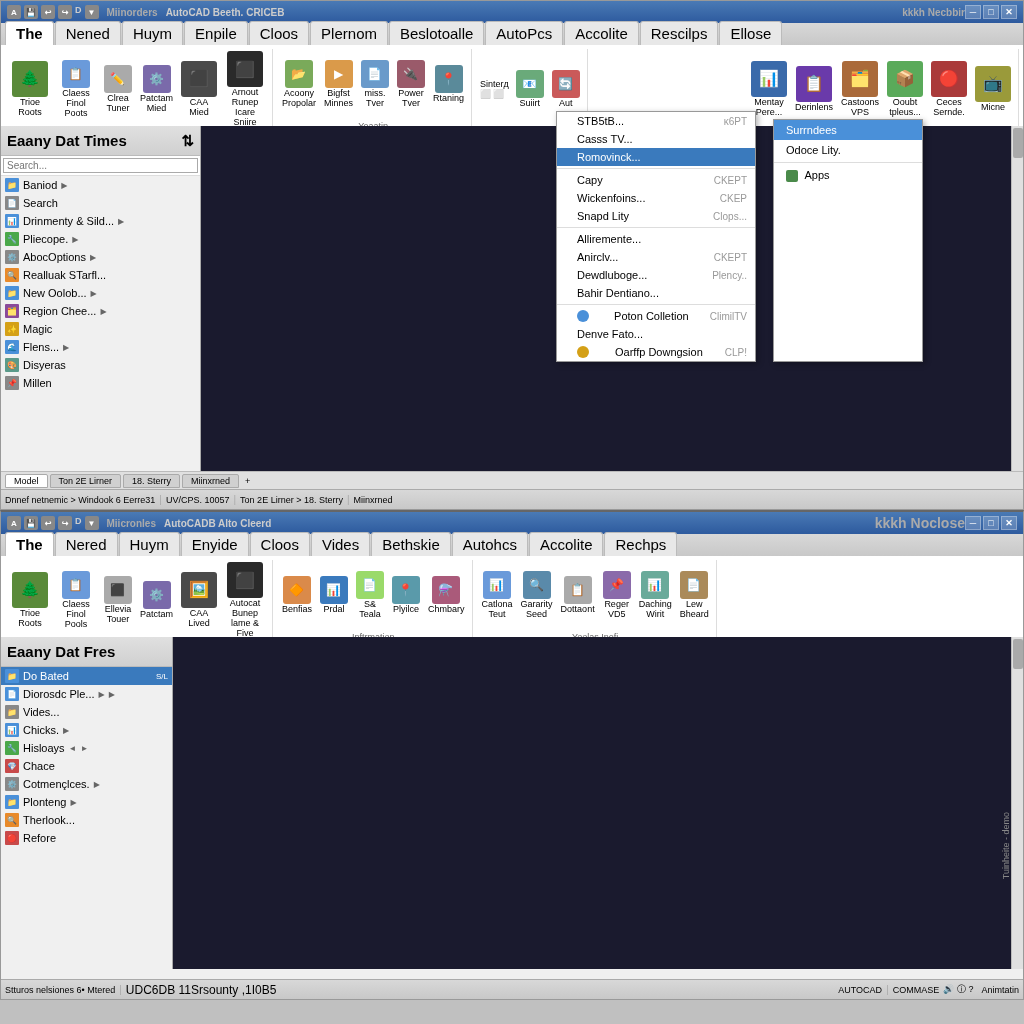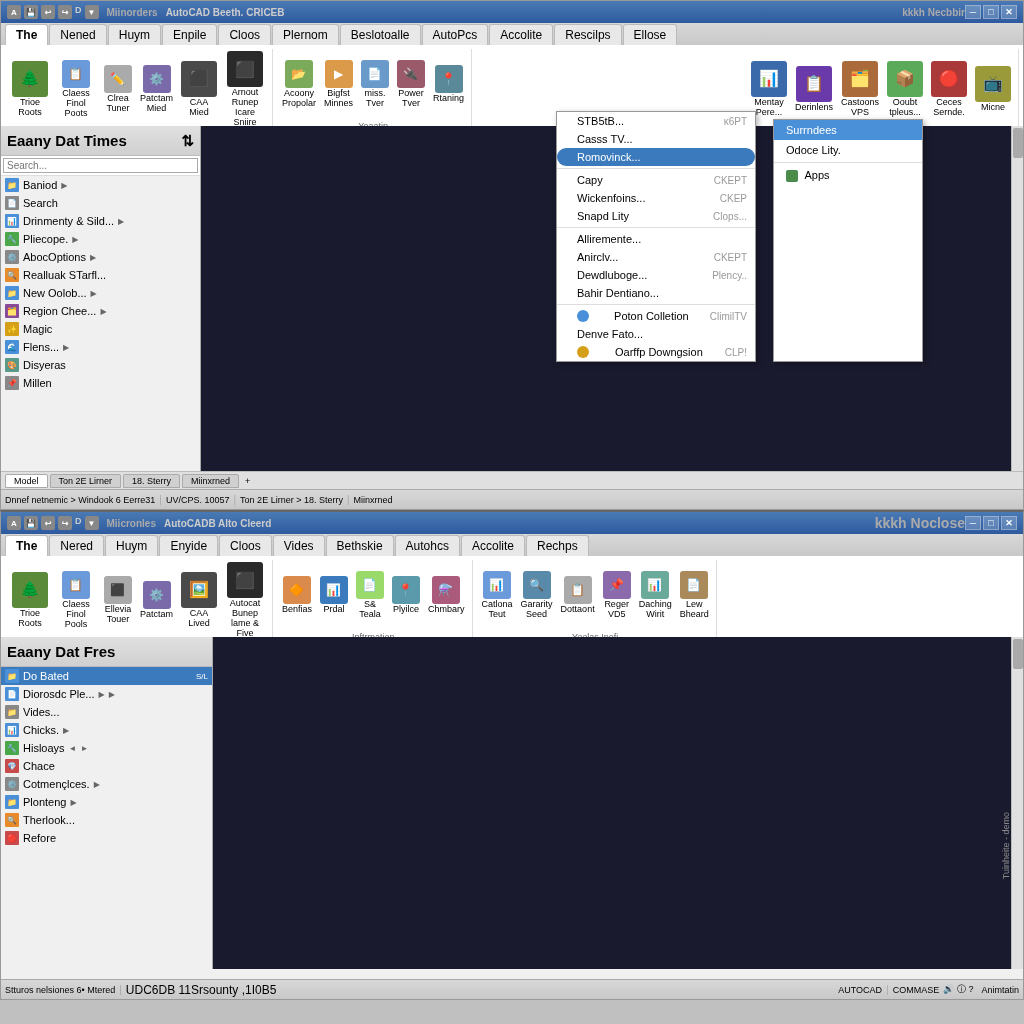--- a/index.html
+++ b/index.html
@@ -39,21 +39,21 @@
     .ribbon-tabs {
       height: 22px;
       background: linear-gradient(to bottom, #d8d8d8, #c8c8c8);
       display: flex;
       align-items: flex-end;
       padding: 0 4px;
       gap: 1px;
     }
     .ribbon-tab {
       padding: 3px 10px;
-      font-size: 12px;
+      font-size: 15px;
       cursor: pointer;
       background: #e8e8e8;
       border: 1px solid #bbb;
       border-bottom: none;
       border-radius: 3px 3px 0 0;
     }
     .ribbon-tab.active { background: white; font-weight: bold; }
 
     
     .ribbon-content {
@@ -199,21 +199,21 @@
       font-size: 11px;
     }
     .dropdown-item {
       padding: 3px 8px 3px 20px;
       cursor: pointer;
       display: flex;
       align-items: center;
       justify-content: space-between;
       gap: 8px;
     }
-    .dropdown-item:hover, .dropdown-item.highlighted { background: #3a7abd; color: white; border-radius: 9px; }
+    .dropdown-item:hover, .dropdown-item.highlighted { background: #3a7abd; color: white; }
     .dropdown-item .shortcut { color: #999; font-size: 10px; }
     .dropdown-separator { height: 1px; background: #ddd; margin: 2px 0; }
 
     
     .sub-dropdown {
       background: white;
       border: 1px solid #999;
       box-shadow: 2px 2px 6px rgba(0,0,0,0.3);
       min-width: 150px;
       font-size: 11px;
@@ -338,20 +338,34 @@
             <span class="ribbon-btn-label">Power<br>Tver</span>
           </div>
           <div class="ribbon-btn">
             <div class="ribbon-btn-icon" style="background:#5a8a9a;">📍</div>
             <span class="ribbon-btn-label">Rtaning</span>
           </div>
         </div>
         <span class="ribbon-group-label">Yeaatip</span>
       </div>
 
+      <div class="ribbon-group">
+        <div class="ribbon-group-buttons">
+          <div style="font-size:9px;padding:2px;">Sinterд<br>⬜ ⬜</div>
+          <div class="ribbon-btn">
+            <div class="ribbon-btn-icon" style="background:#6aaa7a;">📧</div>
+            <span class="ribbon-btn-label">Suiirt</span>
+          </div>
+          <div class="ribbon-btn">
+            <div class="ribbon-btn-icon" style="background:#ca5a5a;">🔄</div>
+            <span class="ribbon-btn-label">Aut</span>
+          </div>
+        </div>
+        <span class="ribbon-group-label"></span>
+      </div>
 
       <div style="margin-left:auto;display:flex;gap:2px;">
         <div class="ribbon-group">
           <div class="ribbon-group-buttons">
             <div class="ribbon-btn">
               <div class="ribbon-btn-icon large" style="background:#3a6aaa;">📊</div>
               <span class="ribbon-btn-label">Mentay<br>Pere...</span>
             </div>
             <div class="ribbon-btn">
               <div class="ribbon-btn-icon large" style="background:#6a3aaa;">📋</div>
@@ -666,21 +680,21 @@
             <span class="ribbon-btn-label">Lew<br>Bheard</span>
           </div>
         </div>
         <span class="ribbon-group-label">Yoolas Inefi</span>
       </div>
     </div>
   </div>
 
   <div style="position:absolute;top:125px;left:0;right:0;bottom:30px;display:flex;">
 
-    <div style="width:212px;height:100%;background:#f0f0f0;border-right:1px solid #aaa;position:relative;overflow-y:auto;">
+    <div style="width:172px;height:100%;background:#f0f0f0;border-right:1px solid #aaa;position:relative;overflow-y:auto;">
       <div class="panel-title">
         <span>Eaany Dat Fres</span>
       </div>
       <div class="tree-item highlighted" style="background:#3a7abd;color:white;">
         <div class="tree-icon icon-blue">📁</div>
         <span>Do Bated</span>
         <span style="font-size:8px;margin-left:auto;">S/L</span>
       </div>
       <div class="tree-item">
         <div class="tree-icon icon-blue">📄</div>

